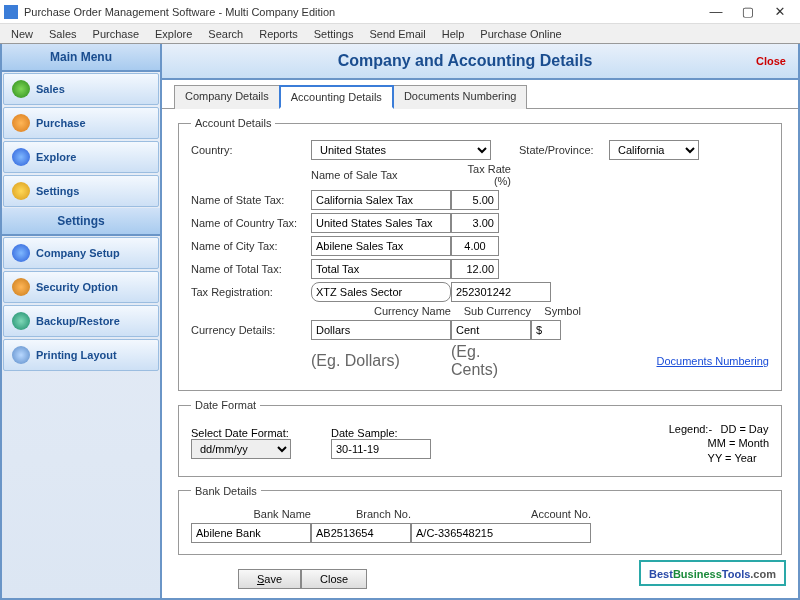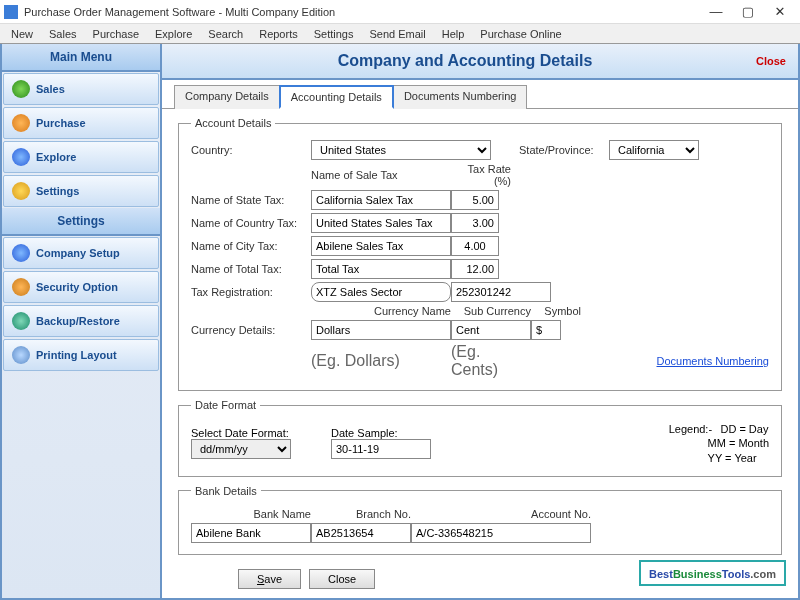--- a/index.html
+++ b/index.html
@@ -32,21 +32,21 @@
 .content{flex:1;padding:8px 16px;overflow:auto}
 fieldset{border:1px solid #999;padding:8px 12px;margin-bottom:8px}
 legend{padding:0 4px;color:#333}
 .row{display:flex;align-items:center;margin:3px 0;}
 .lbl{width:120px;text-align:left;color:#333}
 input[type=text],select{border:1px solid #888;padding:2px 4px;background:#fff;height:20px;font-size:11px}
 select{height:20px}
 .hdr{font-size:11px;color:#333;text-align:right}
 .sub{font-size:16px;color:#666}
 .link{color:#1a4dd8;text-decoration:underline;cursor:pointer}
-.btns{display:flex;gap:8px;padding:6px 0 6px 60px}
+.btns{display:flex;padding:6px 0 6px 60px}
 .btn{padding:3px 18px;border:1px solid #888;background:linear-gradient(#f8f8f8,#ddd);cursor:pointer}
 .watermark{position:absolute;right:14px;bottom:14px;border:2px solid #2aa8a8;padding:3px 8px;font-weight:bold;font-size:14px;background:#fff}
 .watermark .b{color:#2a4aa8}.watermark .g{color:#1a8a3a}.watermark .c{color:#555}
 </style>
 </head>
 <body>
 
 <div class="titlebar">
   <span class="icon"></span>
   <span class="title">Purchase Order Management Software - Multi Company Edition</span>

